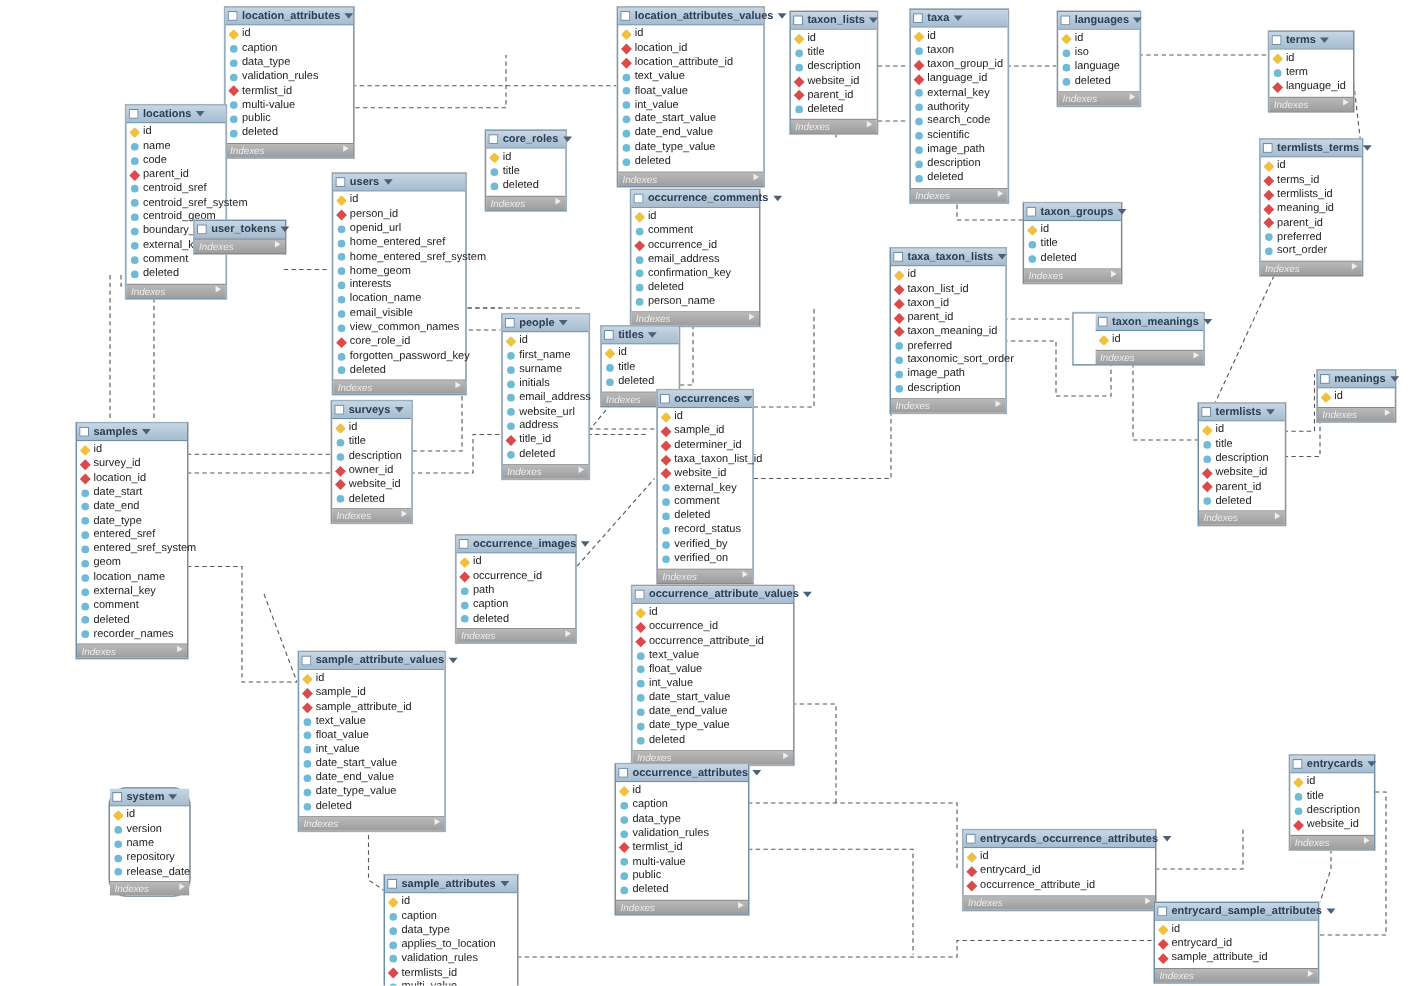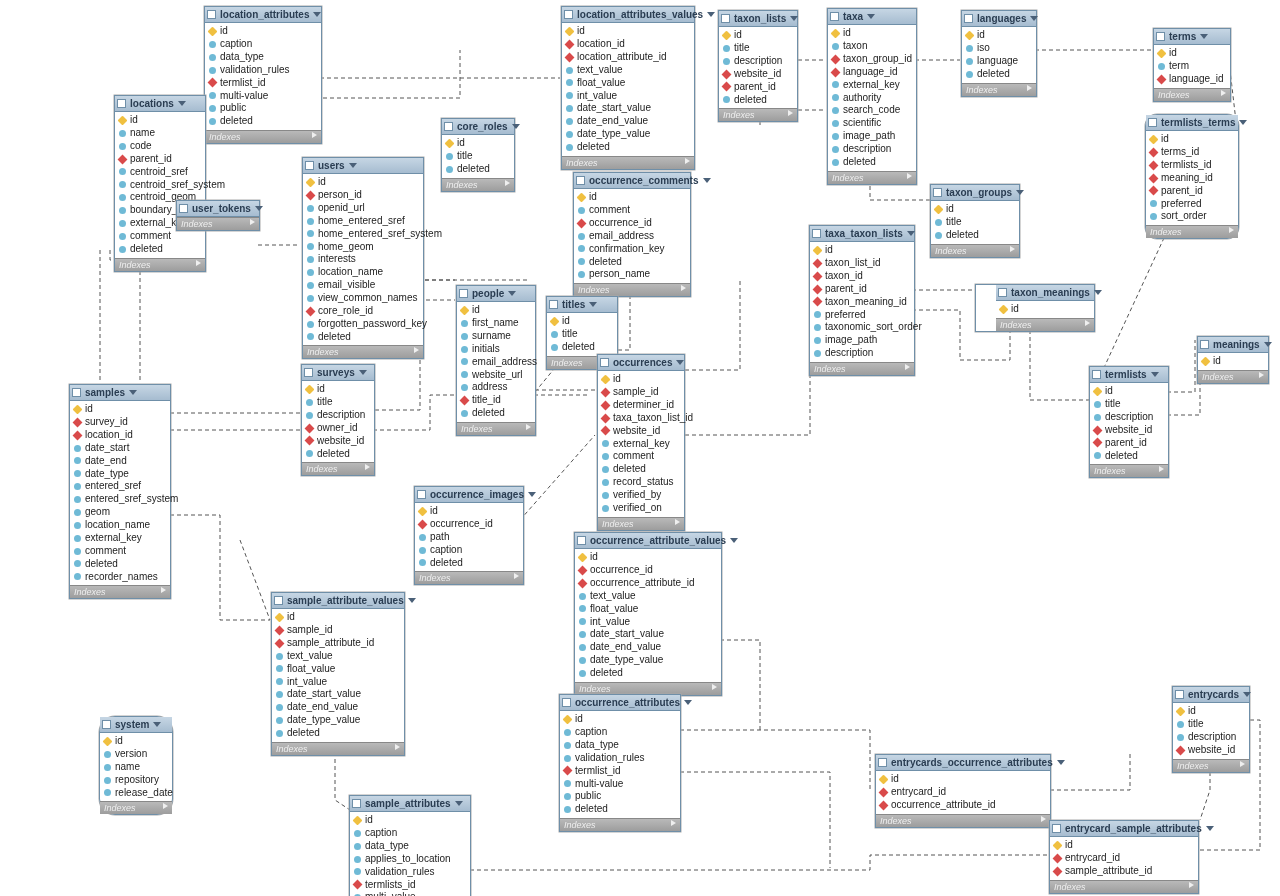--- a/index.html
+++ b/index.html
@@ -499,21 +499,21 @@
         <div class="col">
           <span class="ico attr"></span>
           <span>deleted</span>
         </div>
       </div>
       <div class="footer">
         <span>Indexes</span>
         <span class="arrow"></span>
       </div>
     </div>
-    <div class="table" style="left: 1145px; top: 114px; width: 92px; border-radius: 12px;">
+    <div class="table" style="left: 1145px; top: 126px; width: 92px;">
       <div class="table-header">
         <span class="lead">
           <span class="sq"></span>
           <span>termlists_terms</span>
         </span>
         <span class="tri"></span>
       </div>
       <div class="cols">
         <div class="col">
           <span class="ico key"></span>

